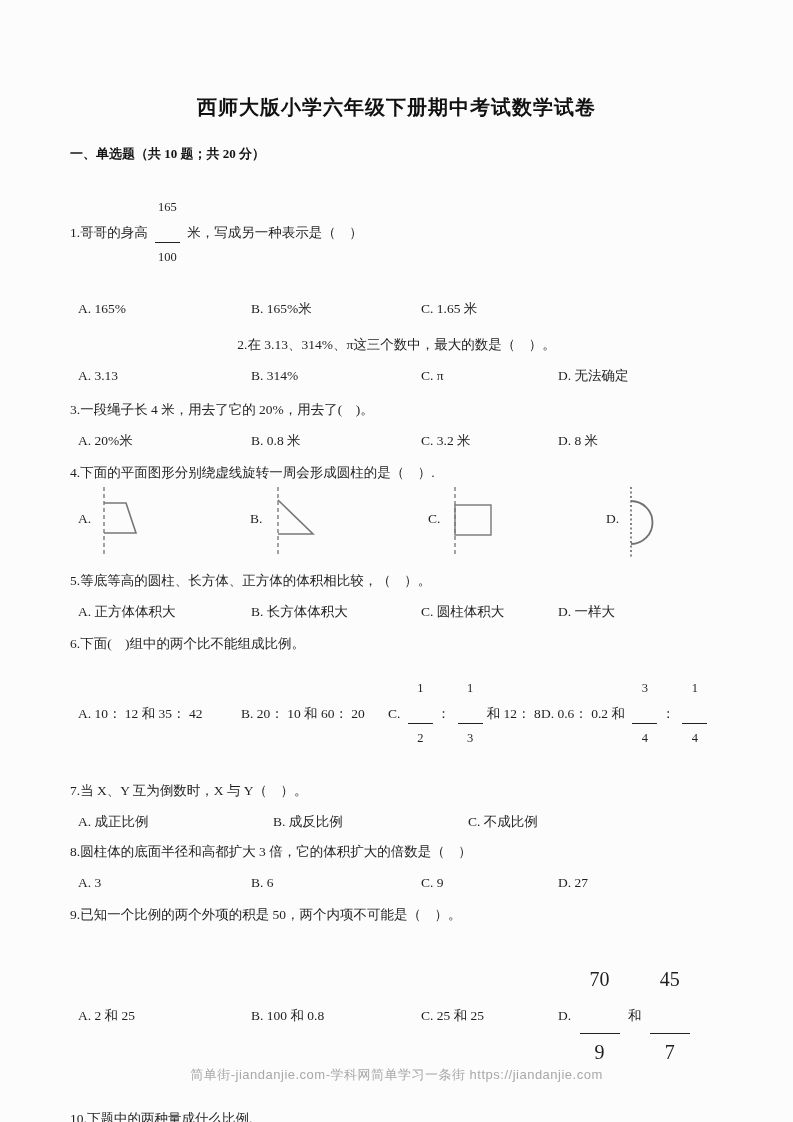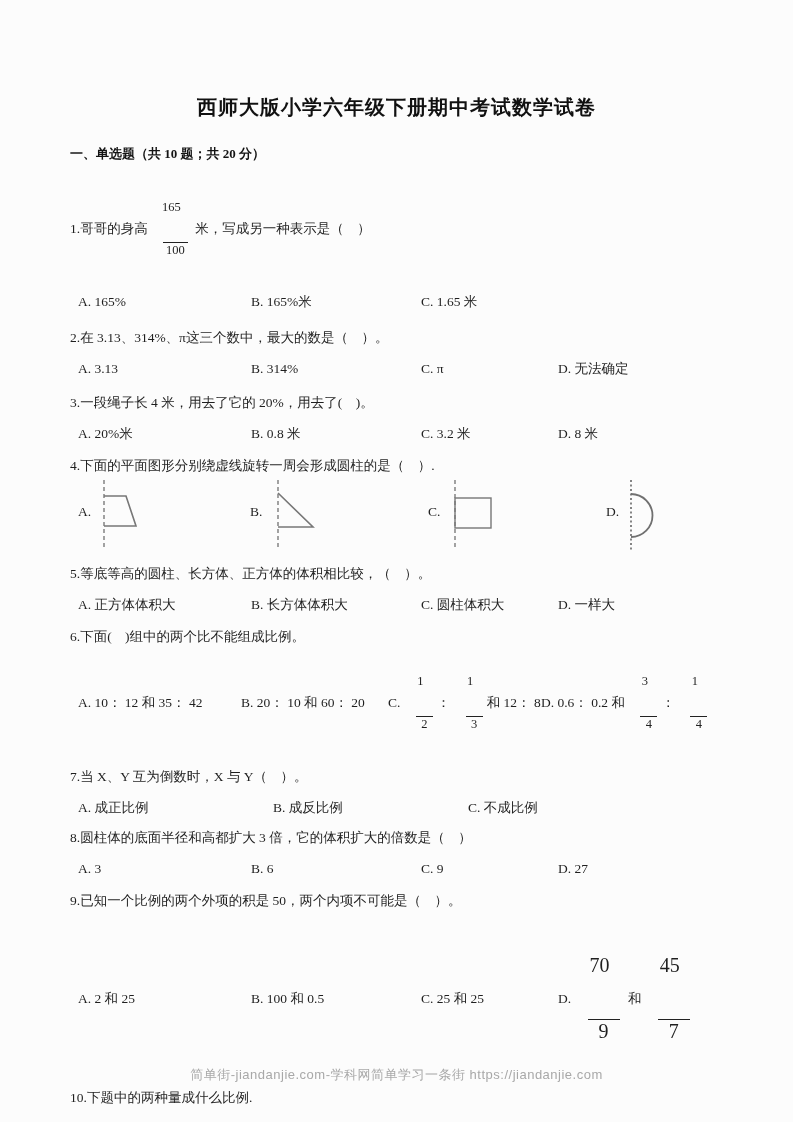--- a/index.html
+++ b/index.html
@@ -26,21 +26,21 @@
   .opts { margin-top:11px; font-size:13.5px; line-height:20px; }
   .opts4 { display:grid; grid-template-columns:173px 170px 137px 1fr; align-items:center; }
   .opts3 { display:grid; grid-template-columns:195px 195px 1fr; align-items:center; }
   .opts6 { display:grid; grid-template-columns:163px 147px 153px 1fr; align-items:center; margin-top:2px; min-height:46px; }
   .opts9 { margin-top:2px; min-height:48px; }
   .opt { padding-left:8px; white-space:pre; }
   .optflex { display:flex; align-items:center; white-space:pre; }
 
   .frac { display:inline-block; vertical-align:middle; text-align:center; line-height:1.05; margin:0 4px; font-size:12.5px; }
   .frac .num { display:block; padding:0 3px 1px 3px; }
-  .frac .den { display:block; border-top:1.3px solid #222; padding:1px 3px 0 3px;margin-left:8px; }
+  .frac .den { display:block; border-top:1.3px solid #222; padding:8px 3px 0 3px; }
   .frac-lg { font-size:20px; margin:0 5px; }
   .frac-lg .den { border-top-width:1.5px; }
 
   .figrow { position:relative; height:74px; margin-top:2px; }
   .figlabel { position:absolute; top:26px; font-size:13.5px; }
   .figsvg { position:absolute; top:2px; }
 
   .footer {
     position:absolute; left:0; right:0; top:1066px;
     text-align:center; font-family:"Liberation Sans","DejaVu Sans",sans-serif;
@@ -64,21 +64,21 @@
     </span>
     <span> 米，写成另一种表示是（　）</span>
   </div>
   <div class="opts opts4" style="margin-top:9px;">
     <span class="opt">A. 165%</span>
     <span class="opt">B. 165%米</span>
     <span class="opt">C. 1.65 米</span>
     <span class="opt"></span>
   </div>
 
-  <div class="stem" style="margin-top:16px;">2.在 3.13、314%、π这三个数中，最大的数是（　）。</div>
+  <div class="stem" style="margin-top:16px;text-align:center;">2.在 3.13、314%、π这三个数中，最大的数是（　）。</div>
   <div class="opts opts4">
     <span class="opt">A. 3.13</span>
     <span class="opt">B. 314%</span>
     <span class="opt">C. π</span>
     <span class="opt">D. 无法确定</span>
   </div>
 
   <div class="stem">3.一段绳子长 4 米，用去了它的 20%，用去了(　)。</div>
   <div class="opts opts4">
     <span class="opt">A. 20%米</span>
@@ -161,21 +161,21 @@
   <div class="opts opts4">
     <span class="opt">A. 3</span>
     <span class="opt">B. 6</span>
     <span class="opt">C. 9</span>
     <span class="opt">D. 27</span>
   </div>
 
   <div class="stem" style="margin-top:12px;">9.已知一个比例的两个外项的积是 50，两个内项不可能是（　）。</div>
   <div class="opts opts4 opts9">
     <span class="opt">A. 2 和 25</span>
-    <span class="opt">B. 100 和 0.5</span>
+    <span class="opt">B. 100 和 0.8</span>
     <span class="opt">C. 25 和 25</span>
     <span class="opt optflex">
       <span>D. </span>
       <span class="frac frac-lg">
         <span class="num">70</span>
         <span class="den">9</span>
       </span>
       <span> 和 </span>
       <span class="frac frac-lg">
         <span class="num">45</span>

